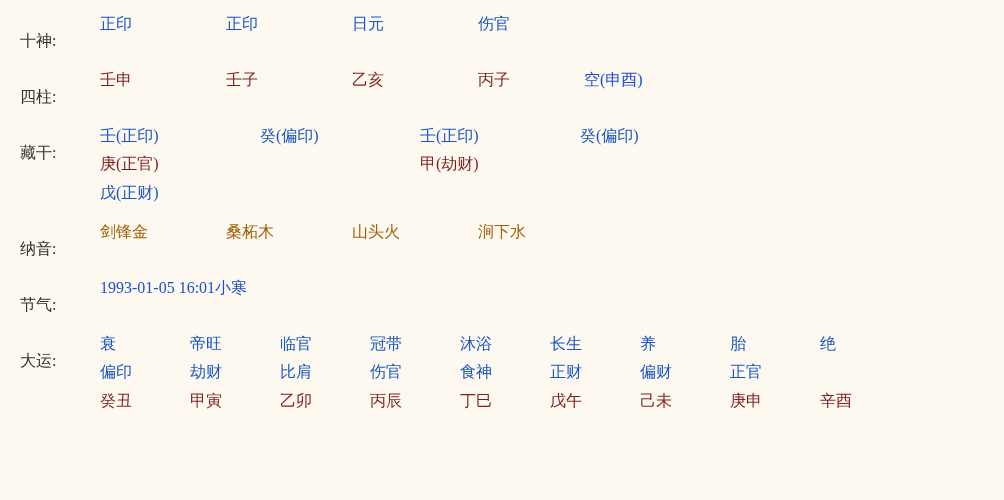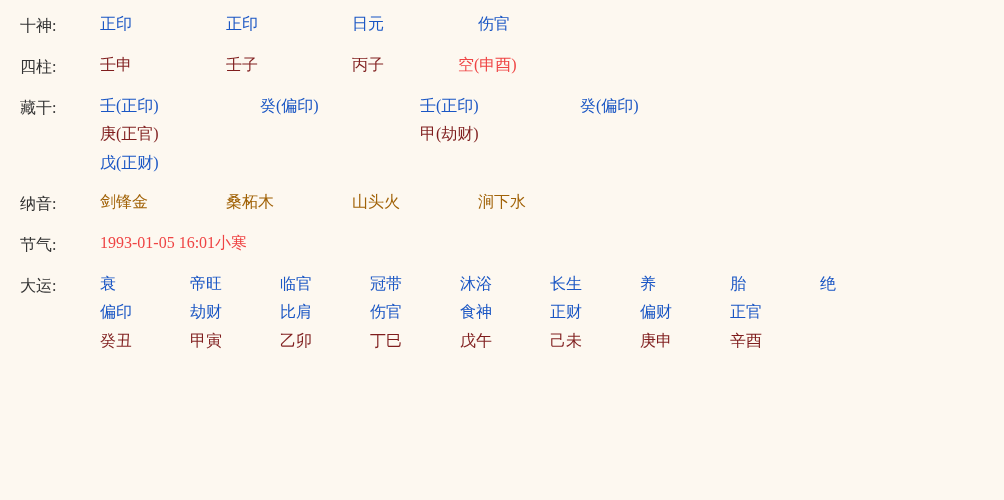--- a/index.html
+++ b/index.html
@@ -15,28 +15,29 @@
       align-items: flex-start;
       margin-bottom: 10px;
       line-height: 1.8;
     }
     .label {
       color: #333;
       min-width: 80px;
       font-weight: normal;
       white-space: nowrap;
       padding-top: 2px;
+      margin-top: 15px;
     }
     .content {
       flex: 1;
     }
     .blue { color: #1a56c4; }
     .red { color: #7f1d1d; }
     .green { color: #a16207; }
-    .dark { color: #ef4444; }
+    .dark { color: #1d4ed8; }
 
     .row-inline {
       display: flex;
       flex-wrap: nowrap;
       gap: 16px;
       align-items: baseline;
     }
     .cell {
       display: inline-block;
     }
@@ -72,20 +73,21 @@
     </div>
   </div>
 </div>
 
 <div class="row">
   <div class="label">四柱:</div>
   <div class="content">
     <div class="row-inline">
       <span class="cell cell-wide red">壬申</span>
       <span class="cell cell-wide red">壬子</span>
+      <span class="cell cell-wide red">乙亥</span>
       <span class="cell cell-medium red">丙子</span>
       <span class="cell dark">空(申酉)</span>
     </div>
   </div>
 </div>
 
 <div class="row">
   <div class="label">藏干:</div>
   <div class="content">
     <div style="display:flex; flex-direction:column;">
@@ -152,20 +154,21 @@
         <span class="dayun-cell blue">伤官</span>
         <span class="dayun-cell blue">食神</span>
         <span class="dayun-cell blue">正财</span>
         <span class="dayun-cell blue">偏财</span>
         <span class="dayun-cell blue">正官</span>
       </div>
       <div class="dayun-row">
         <span class="dayun-cell red">癸丑</span>
         <span class="dayun-cell red">甲寅</span>
         <span class="dayun-cell red">乙卯</span>
+        <span class="dayun-cell red">丙辰</span>
         <span class="dayun-cell red">丁巳</span>
         <span class="dayun-cell red">戊午</span>
         <span class="dayun-cell red">己未</span>
         <span class="dayun-cell red">庚申</span>
         <span class="dayun-cell red">辛酉</span>
       </div>
     </div>
   </div>
 </div>
 

